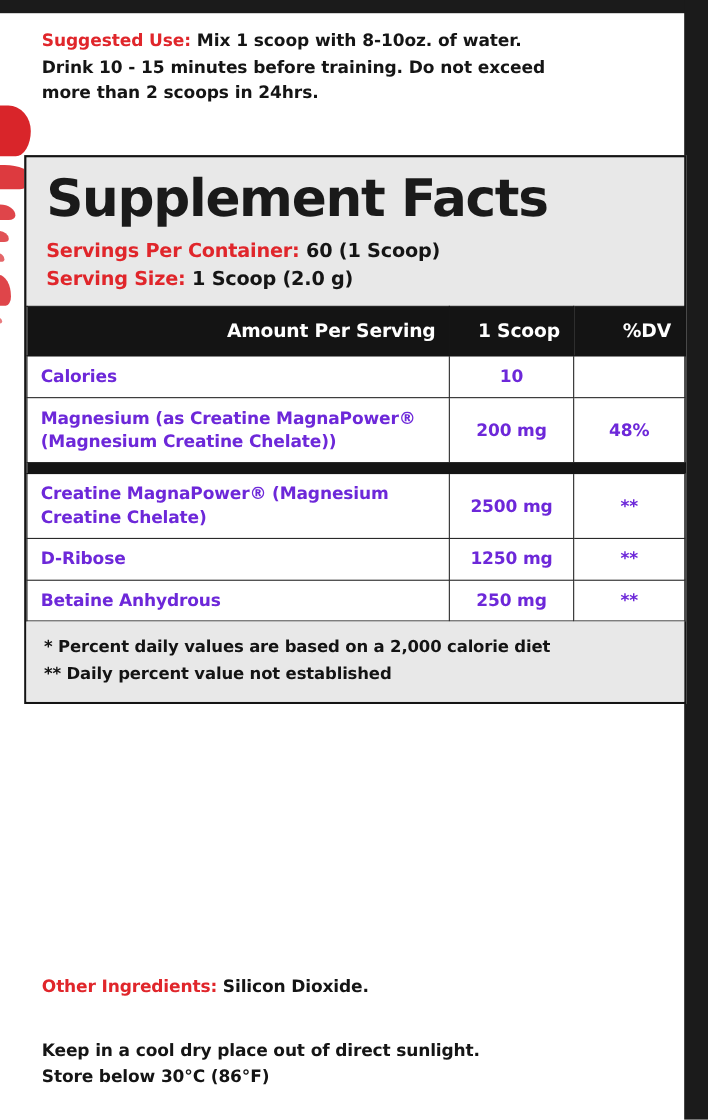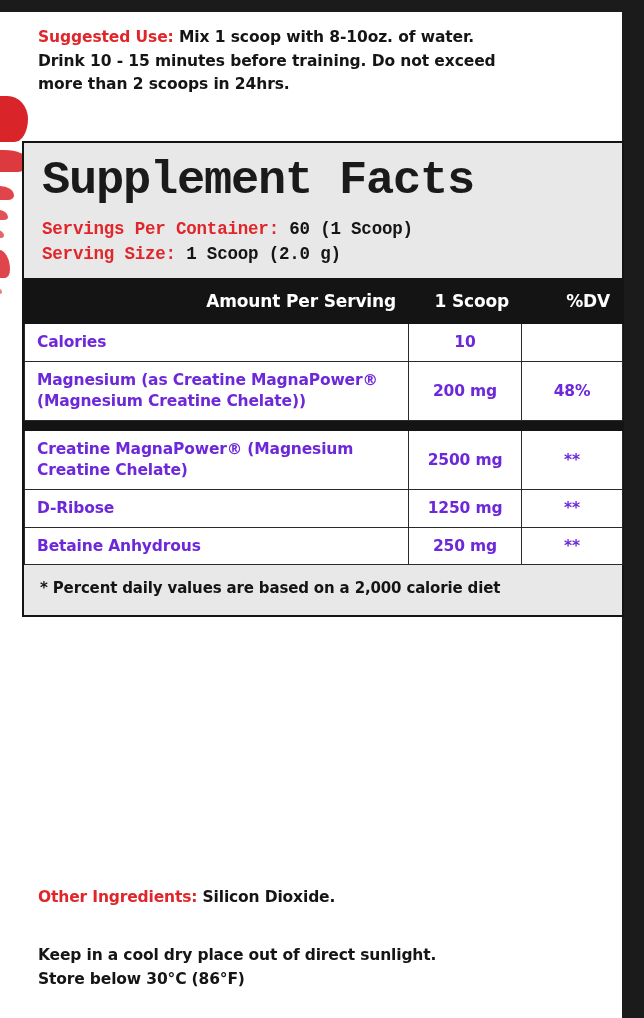--- a/index.html
+++ b/index.html
@@ -71,21 +71,20 @@
     left: 22px;
     top: 141px;
     width: 602px;
     box-sizing: border-box;
     border: 2px solid #141414;
     background: #e8e8e8;
   }
 
   .panel-head {
     padding: 14px 18px 10px 18px;
-    font-family: Liberation Mono, monospace;
   }
   .panel-title {
     font-size: 47px;
     font-weight: bold;
     line-height: 1.02;
     color: #1a1a1a;
     letter-spacing: -1.2px;
     margin-bottom: 12px;
   }
   .serving-line {
@@ -242,20 +241,21 @@
         <tr>
           <td class="name">Betaine Anhydrous</td>
           <td class="num">250 mg</td>
           <td class="num stars">**</td>
         </tr>
       </tbody>
     </table>
 
     <div class="footnotes">
       <div>* Percent daily values are based on a 2,000 calorie diet</div>
+      <div>** Daily percent value not established</div>
     </div>
   </div>
 
   <div class="other-ing">
     <span class="lead">Other Ingredients:</span><span> Silicon Dioxide.</span>
   </div>
 
   <div class="storage">
     <div>Keep in a cool dry place out of direct sunlight.</div>
     <div>Store below 30°C (86°F)</div>

